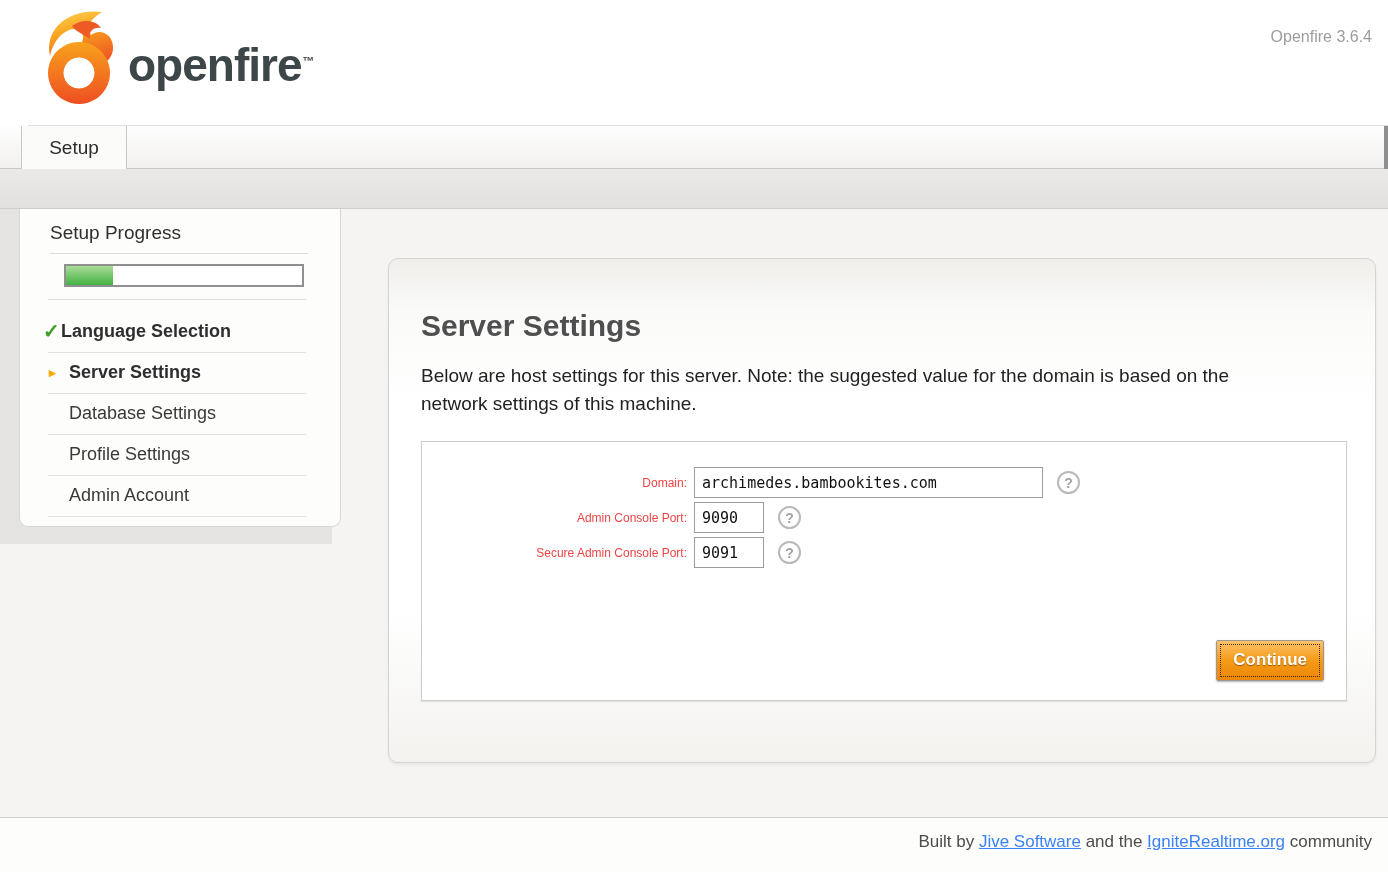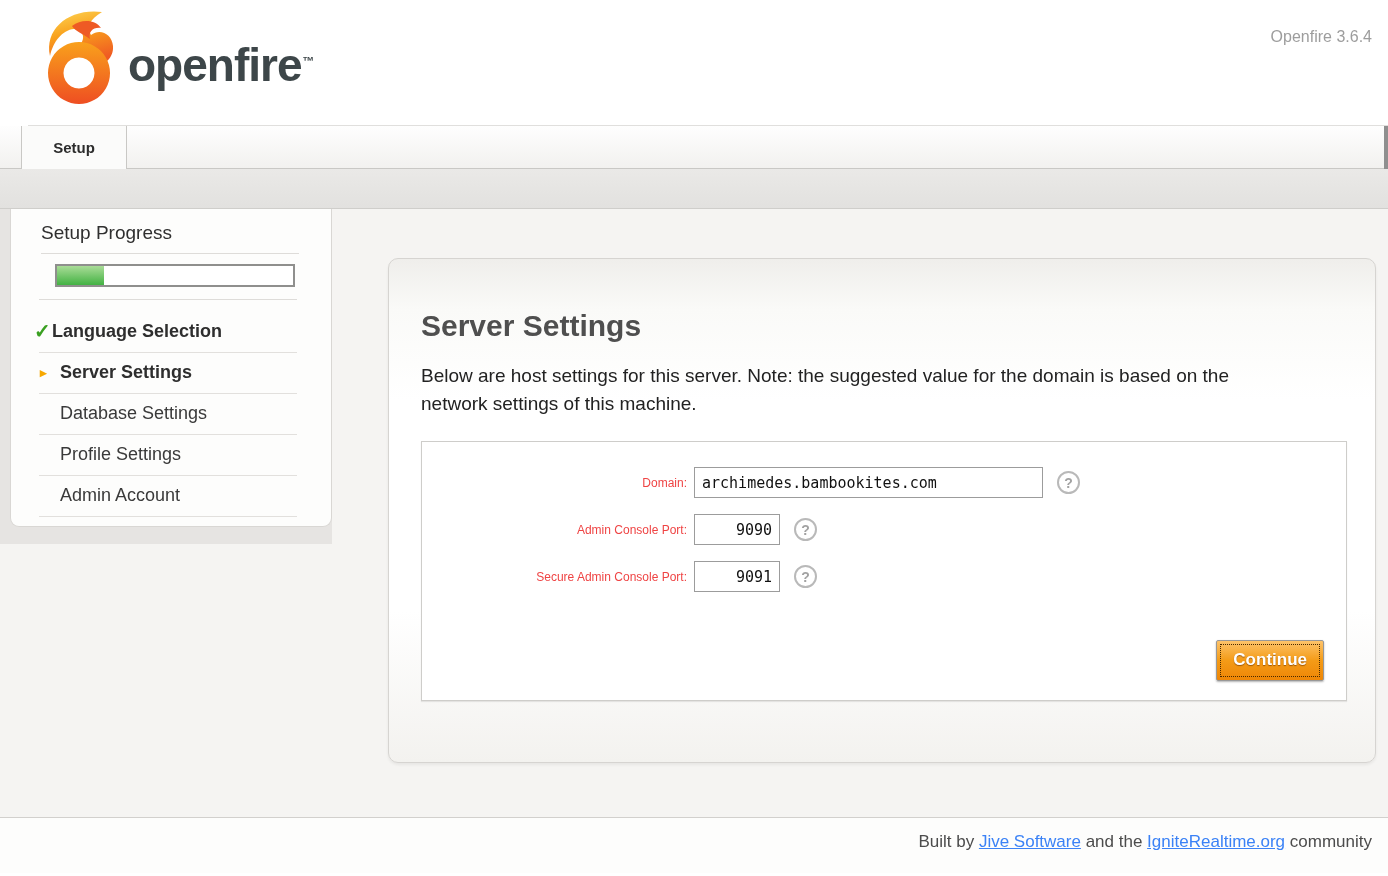--- a/index.html
+++ b/index.html
@@ -16,30 +16,30 @@
            color:#3d4649; letter-spacing:-1px; }
   .brand .tm { font-size:12px; vertical-align:super; font-weight:bold; margin-left:1px; }
   .version { position:absolute; right:16px; top:28px; font-size:16px; color:#9d9d9d; }
 
   
   .tabbar { position:relative; height:43px; background:linear-gradient(#fefefe,#f2f1ef);
             border-bottom:1px solid #c9c8c5; }
   .tab { position:absolute; left:21px; top:0; width:106px; height:43px;
          background:#fbfbfa; border-left:1px solid #c9c8c5; border-right:1px solid #c9c8c5;
          display:flex; align-items:center; justify-content:center;
-         font-size:15px; font-weight:bold; color:#2c2c2c; cursor:pointer; }
+         font-size:19px; font-weight:normal; color:#2c2c2c; cursor:pointer; }
   .tab-sliver { position:absolute; right:0; top:0; width:4px; height:43px; background:#8f8f8f; }
   .subbar { height:40px; background:linear-gradient(#eae9e7,#e2e1df); border-bottom:1px solid #cfcecb; }
 
   
   .content { position:relative; height:608px; background:#f5f4f2; }
 
   
   .sidebar-col { position:absolute; left:0; top:0; width:332px; height:335px; background:#e6e4e2; }
-  .sidebar-card { position:absolute; left:10px; top:0; width:322px; height:318px;
+  .sidebar-card { position:absolute; left:19px; top:0; width:322px; height:318px;
                   background:#fdfdfc; border:1px solid #d9d7d4; border-top:none;
                   border-radius:0 0 9px 9px; }
   .sb-title { margin:13px 32px 0 30px; font-size:19px; color:#2f2f2f; padding-bottom:9px;
               border-bottom:1px solid #dedcd9; }
   .progress-wrap { margin:6px 34px 12px 28px; padding:4px 0 12px 16px; border-bottom:1px solid #dedcd9; }
   .progress-track { width:240px; height:23px; border:2px solid #8f8f8d; background:#ffffff; }
   .progress-fill { height:100%; background:linear-gradient(#a9dc97,#43b243); }
   .nav-row { position:relative; margin:0 34px 0 28px; padding:9px 0 10px 21px;
              font-size:18px; color:#3a3a3a; border-bottom:1px solid #e2e0dd; }
   .nav-row.done { font-weight:bold; color:#2e2e2e; padding-left:13px; }
@@ -49,27 +49,27 @@
 
   
   .panel { position:absolute; left:388px; top:49px; width:988px; height:505px;
            border:1px solid #d6d4d1; border-radius:10px;
            background:linear-gradient(180deg,#efeeeb 0%,#fafaf8 10%,#ffffff 28%,#ffffff 70%,#f3f2ef 100%);
            box-shadow:0 2px 3px rgba(0,0,0,0.06); }
   .panel-title { margin:50px 0 0 32px; font-size:30px; font-weight:bold; color:#4f4f4f; }
   .panel-desc { margin:19px 32px 0 32px; width:868px; font-size:19px; line-height:1.45; color:#222222; }
   .fieldset { position:absolute; left:32px; top:182px; width:926px; height:260px;
               background:#ffffff; border:1px solid #cecdca; box-shadow:0 1px 1px rgba(0,0,0,0.08); }
-  .frow { display:flex; align-items:center; margin-top:16px; }
+  .frow { display:flex; align-items:center; margin-top:4px; }
   .frow.first { margin-top:25px; }
   .flabel { width:272px; text-align:right; font-size:12px; color:#ef4444; flex:none; padding-right:7px; }
   .finput { height:31px; border:1px solid #9c9c9c; padding:3px 7px; background:#ffffff;
             font-family:"DejaVu Sans Mono", monospace; font-size:15px; color:#111111; }
   .finput.domain { width:349px; }
-  .finput.port { width:86px;text-align:right; }
+  .finput.port { width:70px; }
   .help { width:23px; height:23px; border-radius:50%; border:2px solid #b9b9b9; color:#a2a2a2;
           font-size:14px; font-weight:bold; display:flex; align-items:center; justify-content:center;
           margin-left:14px; background:none; cursor:pointer; font-family:inherit; }
   .continue-btn { position:absolute; right:22px; bottom:19px;
                   background:linear-gradient(#fdc36a,#f49b17 50%,#ee8606);
                   border:1px solid #989898; border-radius:2px; padding:0; cursor:pointer;
                   box-shadow:0 1px 2px rgba(0,0,0,0.3); }
   .continue-btn .inner { display:block; margin:3px; border:1px dotted #4a2a00; padding:5px 12px 6px 12px;
                          color:#ffffff; font-weight:bold; font-size:17px; font-family:inherit;
                          text-shadow:0 1px 1px rgba(120,60,0,0.7); }

